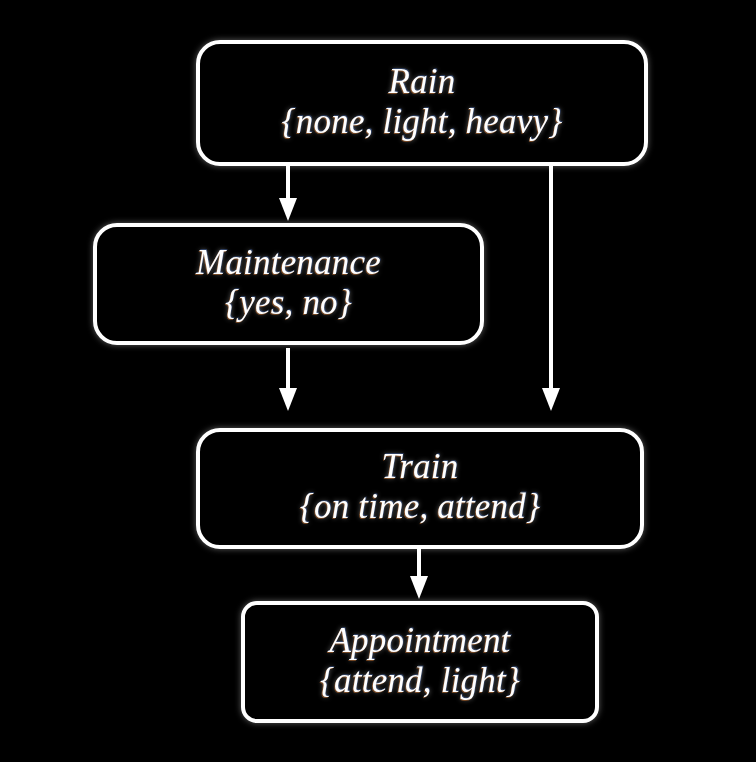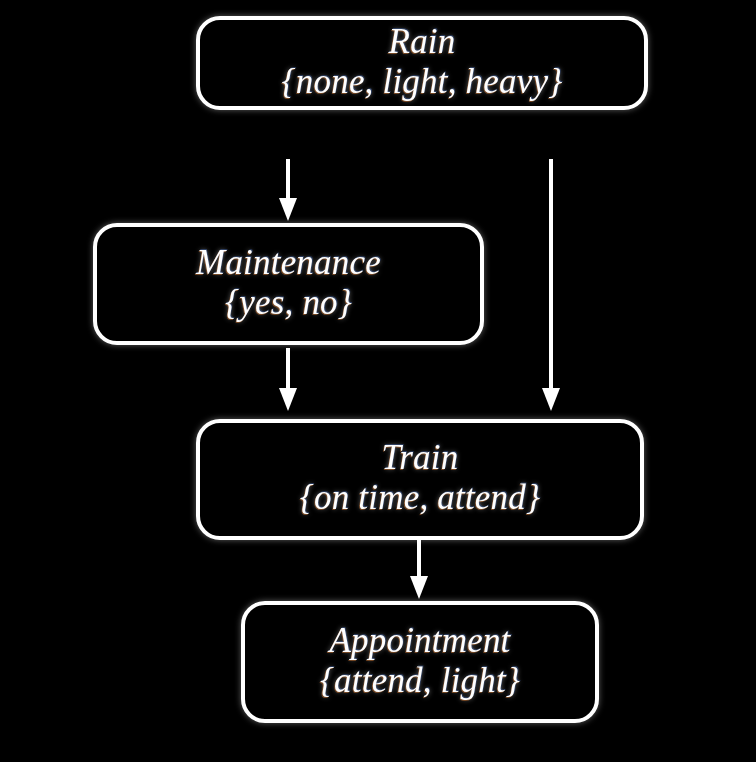--- a/index.html
+++ b/index.html
@@ -72,24 +72,24 @@
   .node-label {
     font-size: 35px;
     line-height: 1.08;
   }
   .node-states {
     font-size: 35px;
     line-height: 1.22;
   }
 
   
-  #node-rain        { left: 196px; top: 16px;  width: 452px; height: 94px; }
+  #node-rain        { left: 196px; top: 40px;  width: 452px; height: 126px; }
   #node-maintenance { left: 93px;  top: 223px; width: 391px; height: 122px; text-align: right; }
-  #node-train       { left: 196px; top: 419px; width: 448px; height: 121px; }
-  #node-appointment { left: 241px; top: 601px; width: 358px; height: 122px; }
+  #node-train       { left: 196px; top: 428px; width: 448px; height: 121px; }
+  #node-appointment { left: 241px; top: 601px; width: 358px; height: 122px; border-radius: 16px; }
 </style>
 </head>
 <body>
 
 <div id="diagram-canvas">
 
   <svg id="edges-layer" width="756" height="762" viewBox="0 0 756 762">
 
     <g>
       <path class="edge-path" d="M 288 159 L 288 203"></path>

